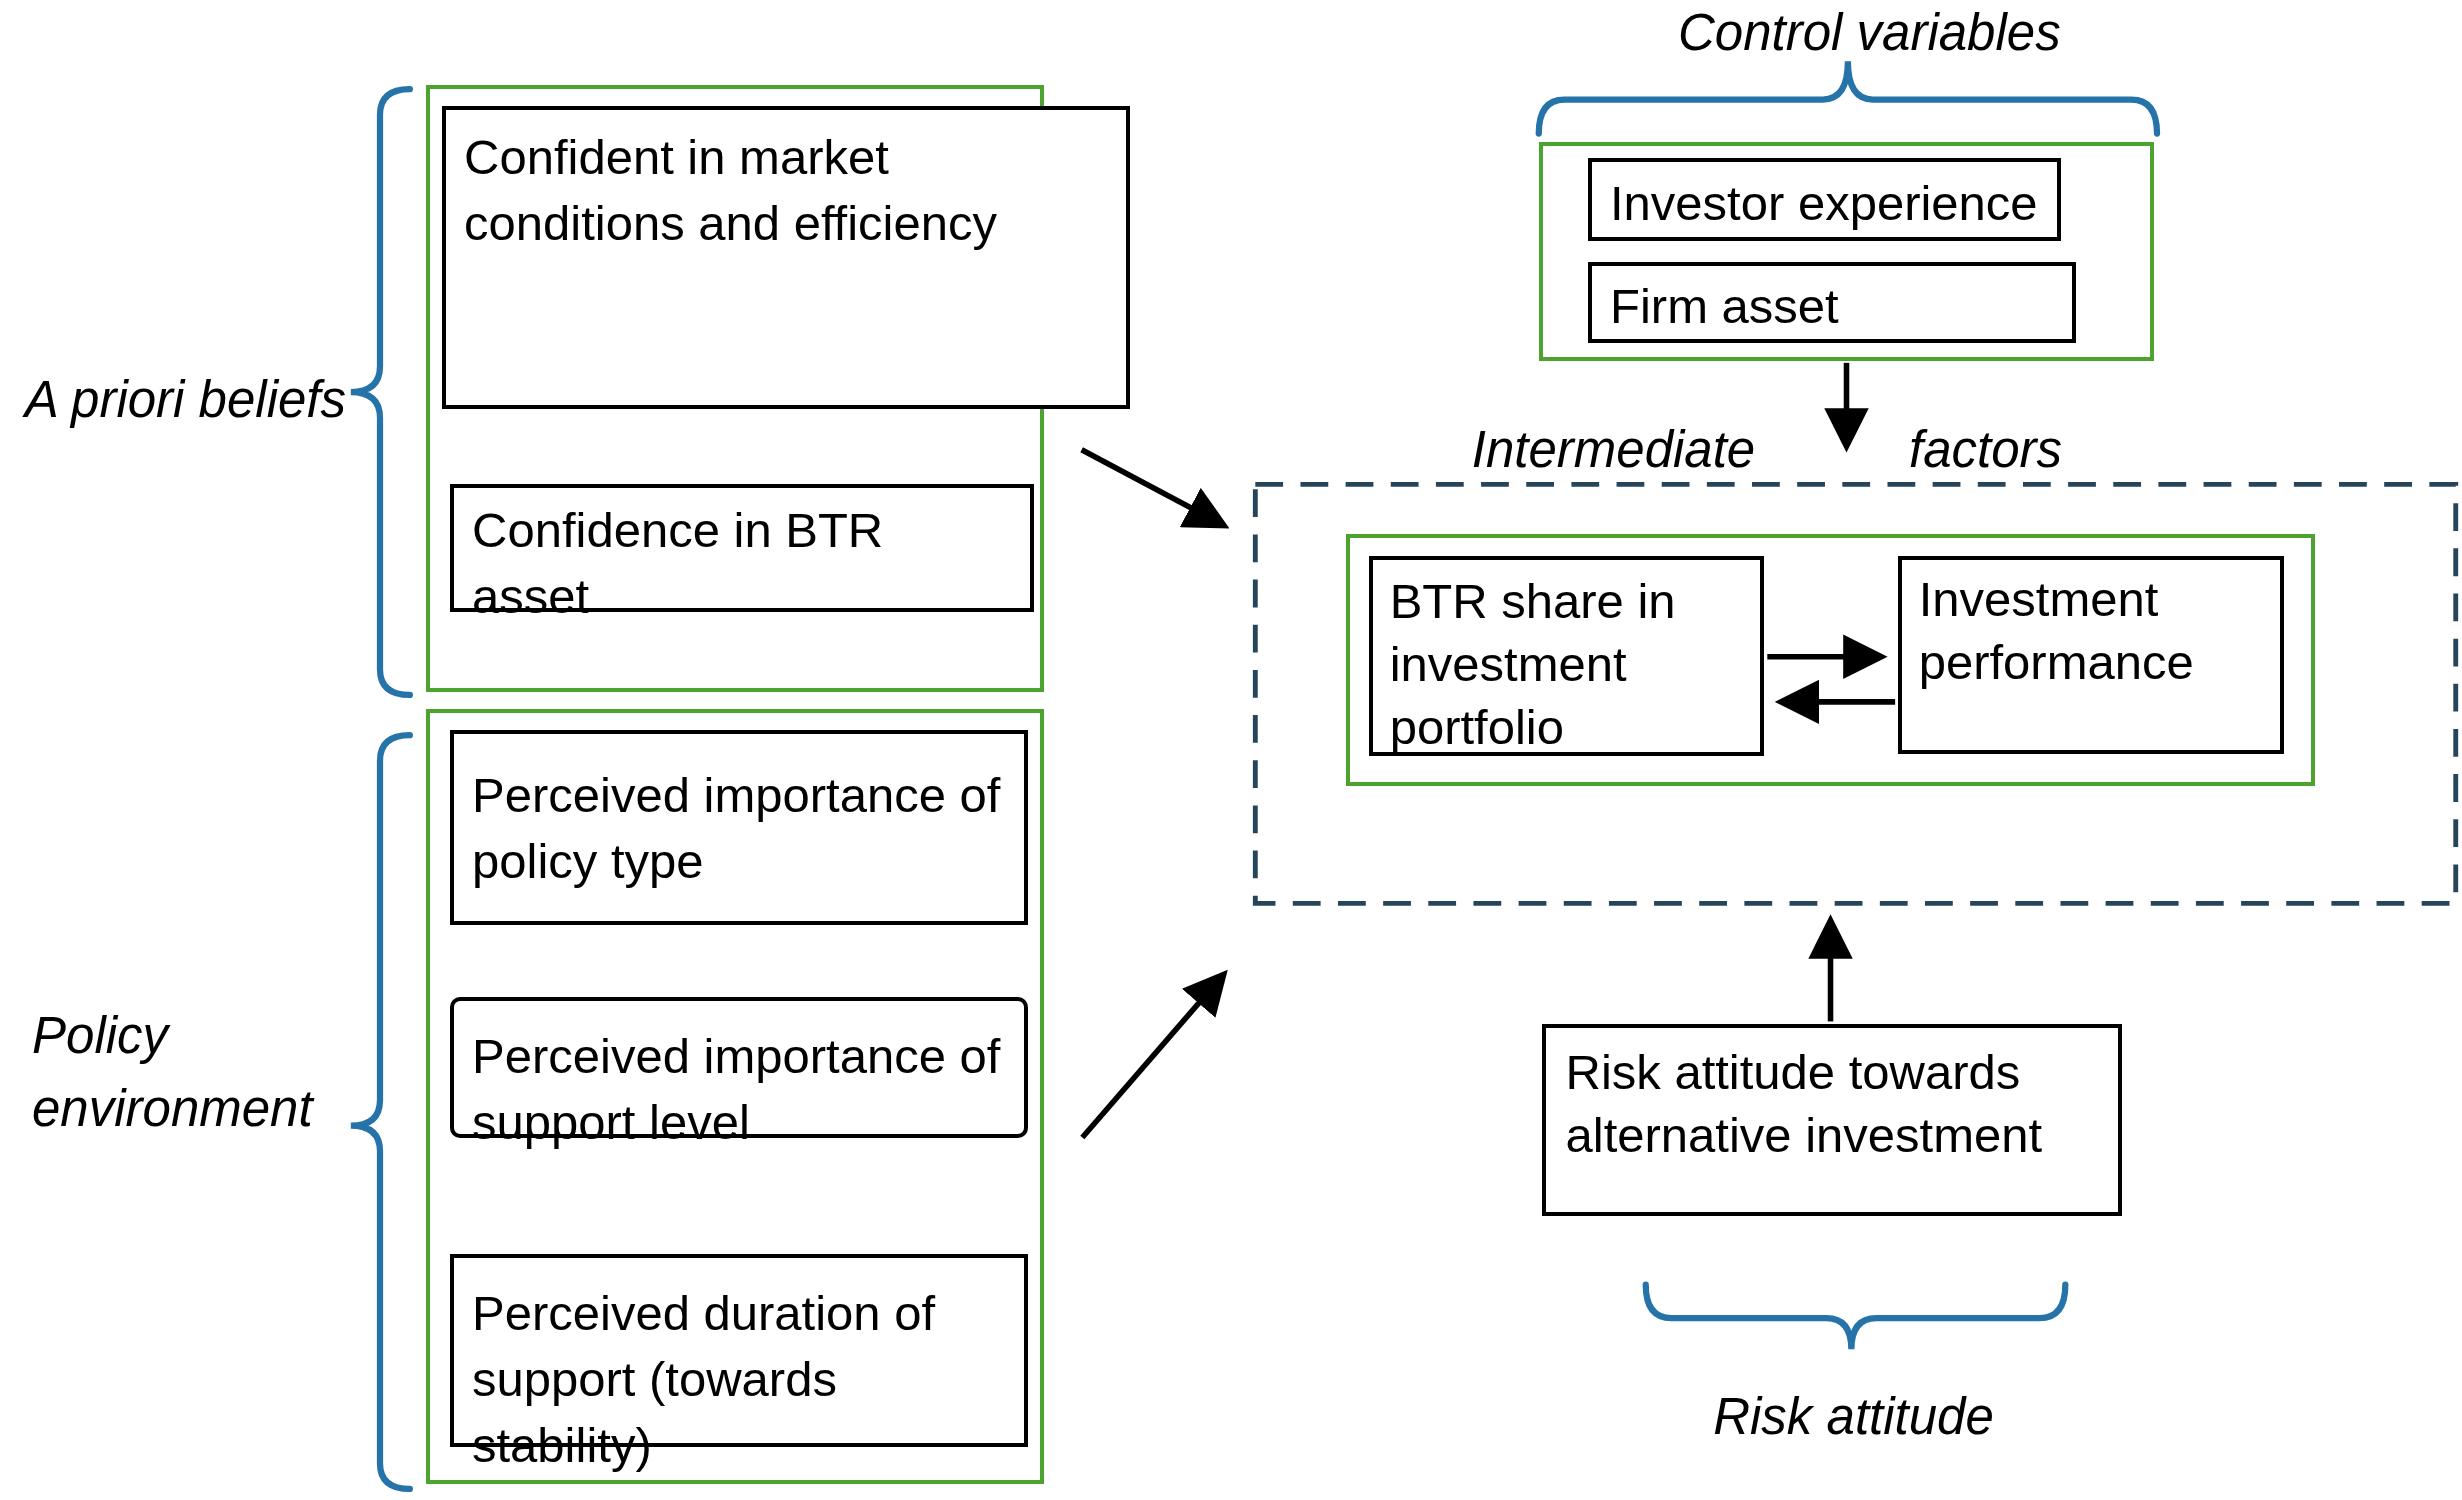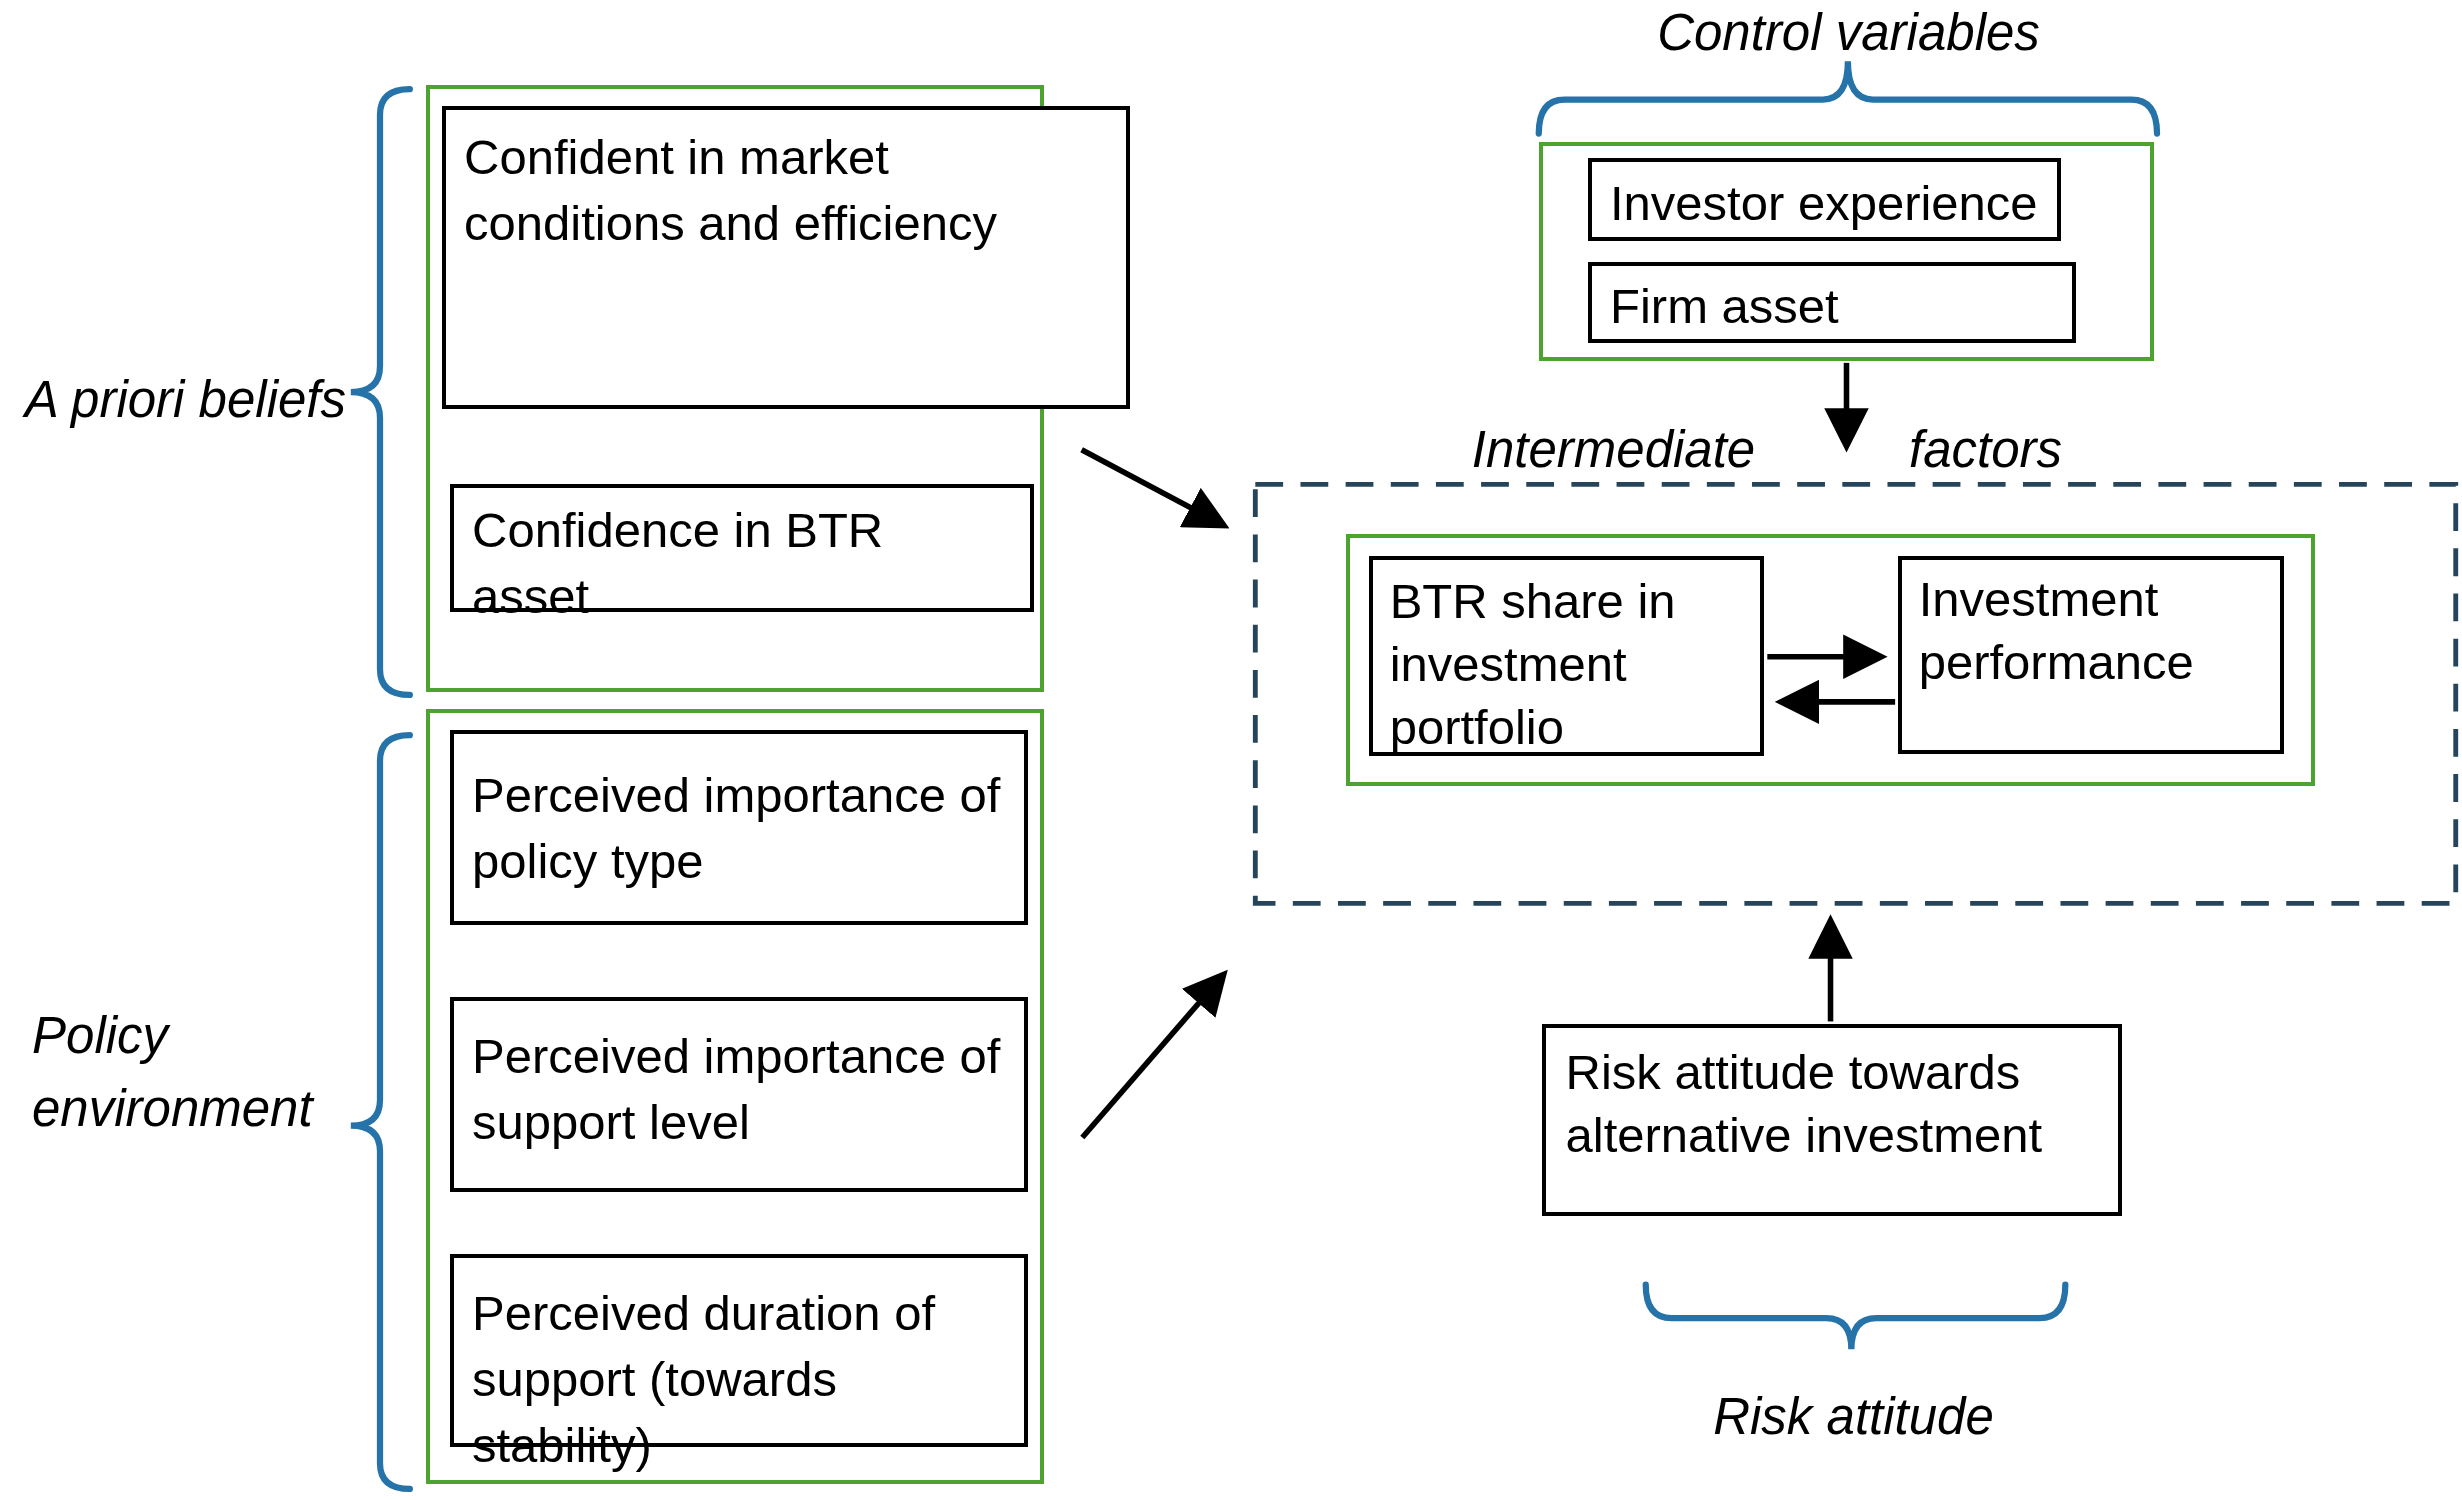--- a/index.html
+++ b/index.html
@@ -73,25 +73,25 @@
   <div class="blackbox" style="left:442px;top:106px;width:688px;height:303px;">Confident in market conditions and efficiency</div>
 
   <div class="blackbox" style="left:450px;top:484px;width:584px;height:128px;padding-top:9px;">Confidence in BTR asset</div>
 
   <div class="lbl" style="left:32px;top:999px;width:299px;line-height:73px;">Policy environment</div>
 
   <div class="greenbox" style="left:426px;top:709px;width:618px;height:775px;"></div>
 
   <div class="blackbox" style="left:450px;top:730px;width:578px;height:195px;padding-top:28px;">Perceived importance of policy type</div>
 
-  <div class="blackbox" style="left:450px;top:997px;width:578px;height:195px;padding-top:21.5px;">Perceived importance of support level</div>
+  <div class="blackbox" style="left:450px;top:997px;width:578px;height:141px;padding-top:21.5px;border-radius:10px;">Perceived importance of support level</div>
 
   <div class="blackbox" style="left:450px;top:1254px;width:578px;height:193px;padding-top:21.5px;">Perceived duration of support (towards stability)</div>
 
-  <div class="lbl" style="left:1633px;top:1.4px;width:431px;text-align:center;">Control variables</div>
+  <div class="lbl" style="left:1678px;top:1.4px;width:431px;text-align:left;">Control variables</div>
 
   <div class="greenbox" style="left:1539px;top:142px;width:615px;height:219px;"></div>
 
   <div class="blackbox" style="left:1588px;top:158px;width:473px;height:83px;padding-top:8.3px;">Investor experience</div>
 
   <div class="blackbox" style="left:1588px;top:262px;width:488px;height:81px;padding-top:7px;">Firm asset</div>
 
   <div class="lbl" style="left:1440px;top:418px;width:347px;text-align:center;">Intermediate</div>
   <div class="lbl" style="left:1909px;top:418px;width:292px;">factors</div>
 

